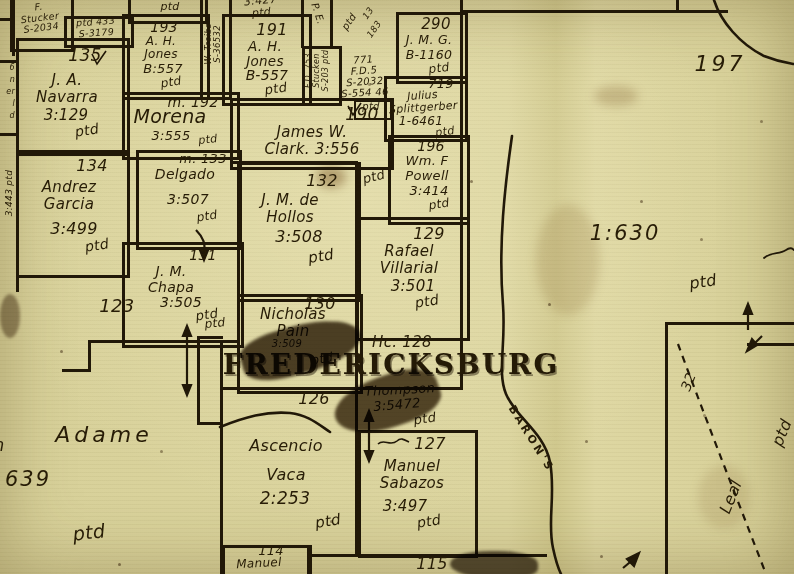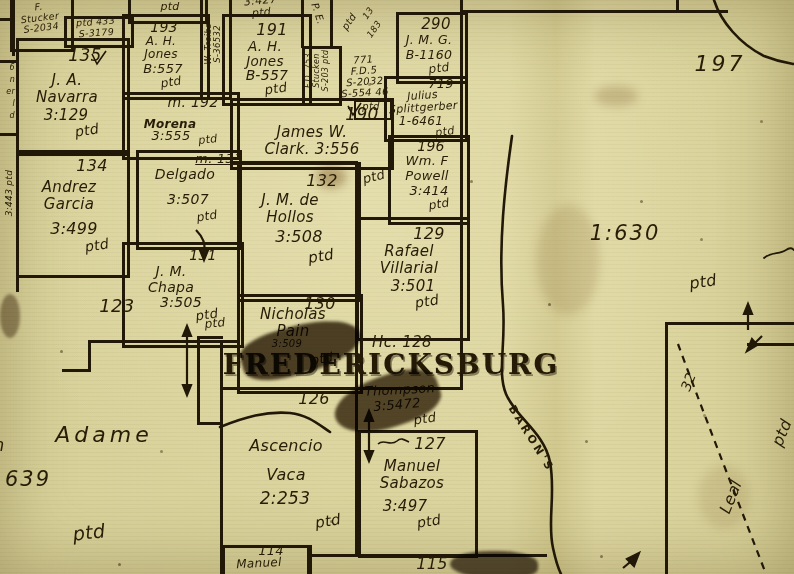--- a/index.html
+++ b/index.html
@@ -174,25 +174,25 @@
 Clark. 3:556</div>
   <div class="lbl" style="left:354px;top:170px;width:40px;font-size:13px;transform:rotate(-14deg);">ptd</div>
 
   <div class="lbl num" style="left:296px;top:172px;width:52px;">132</div>
   <div class="lbl" style="left:244px;top:192px;width:92px;font-size:15px;">J. M. de
 Hollos</div>
   <div class="lbl" style="left:258px;top:228px;width:82px;font-size:16px;">3:508</div>
   <div class="lbl" style="left:294px;top:248px;width:54px;font-size:15px;transform:rotate(-9deg);">ptd</div>
 
   <div class="lbl" style="left:158px;top:95px;width:70px;font-size:14px;">m. 192</div>
-  <div class="lbl" style="left:128px;top:118px;width:84px;font-size:12px;font-weight:bold;">Morena</div>
+  <div class="lbl" style="left:128px;top:106px;width:84px;font-size:19px;">Morena</div>
   <div class="lbl" style="left:136px;top:129px;width:70px;font-size:13px;">3:555</div>
   <div class="lbl" style="left:188px;top:134px;width:40px;font-size:11px;transform:rotate(-6deg);">ptd</div>
 
-  <div class="lbl" style="left:188px;top:152px;width:62px;font-size:13px;text-decoration:underline;">m. 133</div>
+  <div class="lbl" style="left:172px;top:152px;width:62px;font-size:13px;">m. 133</div>
   <div class="lbl" style="left:142px;top:167px;width:86px;font-size:14px;">Delgado</div>
   <div class="lbl" style="left:154px;top:192px;width:68px;font-size:14px;">3:507</div>
   <div class="lbl" style="left:184px;top:210px;width:46px;font-size:12px;transform:rotate(-8deg);">ptd</div>
 
   <div class="lbl num" style="left:66px;top:157px;width:52px;">134</div>
   <div class="lbl" style="left:24px;top:179px;width:90px;font-size:15px;">Andrez
 Garcia</div>
   <div class="lbl" style="left:38px;top:220px;width:72px;font-size:16px;">3:499</div>
   <div class="lbl" style="left:72px;top:238px;width:50px;font-size:14px;transform:rotate(-9deg);">ptd</div>
 

